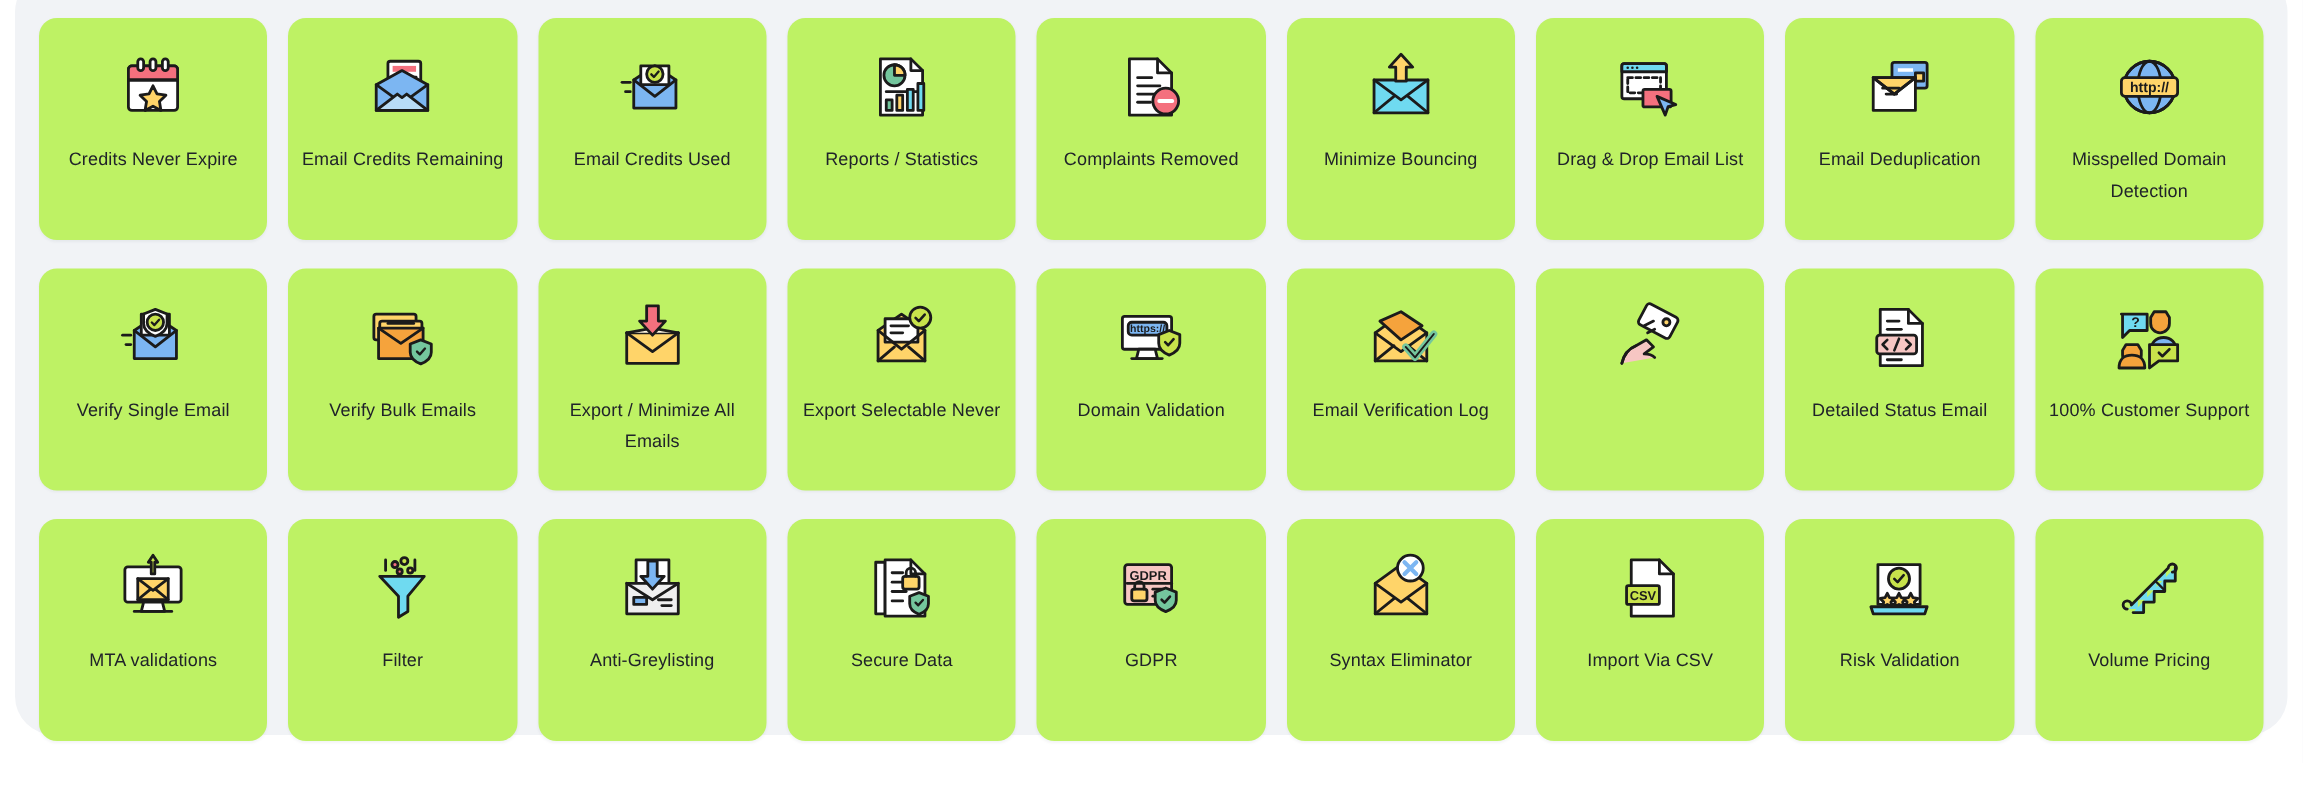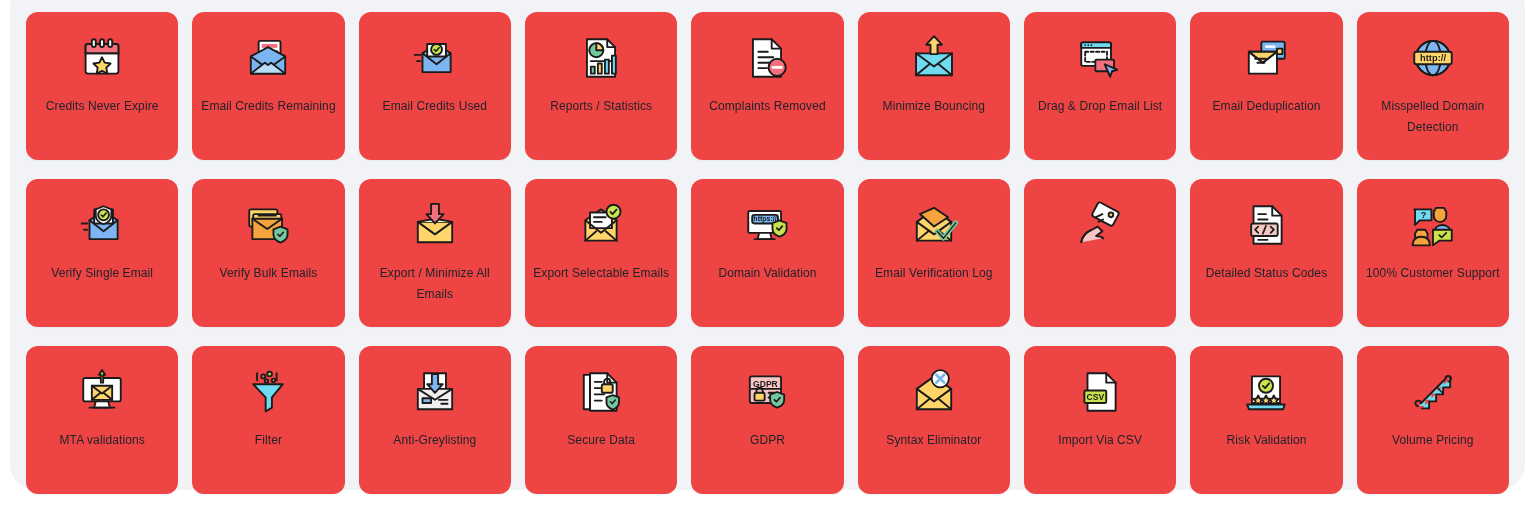--- a/index.html
+++ b/index.html
@@ -27,21 +27,21 @@
   #features-grid {
     display: grid;
     grid-template-columns: repeat(9, 1fr);
     grid-auto-rows: 148px;
     column-gap: 14px;
     row-gap: 19px;
     width: 100%;
   }
 
   .feature-card {
-    background: #ef4444;
+    background: #bef264;
     border-radius: 12px;
     display: flex;
     flex-direction: column;
     align-items: center;
     justify-content: flex-start;
     padding: 20px 8px 10px 8px;
     box-sizing: border-box;
     box-shadow: 0 1px 2px rgba(22, 30, 50, 0.05);
   }
 
@@ -247,21 +247,21 @@
     <path d="M12 26l20-14 20 14v26H12z" fill="#ffd469"></path>
     <path d="M18 16h28v20H18z" fill="#fff"></path>
     <line x1="23" y1="22" x2="38" y2="22"></line>
     <line x1="23" y1="28" x2="33" y2="28"></line>
     <path d="M12 26l20 16 20-16" fill="none"></path>
     <path d="M12 52l14-12M52 52L38 40" fill="none"></path>
     <circle cx="48" cy="15" r="9" fill="#c8e34b"></circle>
     <path d="M44 15.2l2.8 2.8 5-5.6" stroke="#1b1b1b" stroke-width="2.2"></path>
   </svg>
         </div>
-        <div class="feature-label">Export Selectable Emails</div>
+        <div class="feature-label">Export Selectable Never</div>
       </div>
       <div class="feature-card">
         <div class="feature-icon">
           <svg width="50" height="50" viewBox="0 0 64 64" fill="none" stroke="#1b1b1b" stroke-width="2.4" stroke-linecap="round" stroke-linejoin="round">
     <rect x="8" y="14" width="42" height="28" rx="2" fill="#fff"></rect>
     <path d="M22 42h14l2 8H20z" fill="#fff"></path>
     <line x1="16" y1="50" x2="42" y2="50"></line>
     <rect x="13" y="19" width="33" height="11" rx="3" fill="#7cb6f2"></rect>
     <text x="29.5" y="27.5" font-family="Liberation Sans, sans-serif" font-size="9" font-weight="bold" fill="#1b1b1b" stroke="none" text-anchor="middle">https://</text>
     <path d="M48 26l9 3.5v7.5c0 5.5-4.5 8.3-9 10-4.5-1.7-9-4.5-9-10V29.5z" fill="#c8e34b"></path>
@@ -300,21 +300,21 @@
           <svg width="50" height="50" viewBox="0 0 64 64" fill="none" stroke="#1b1b1b" stroke-width="2.4" stroke-linecap="round" stroke-linejoin="round">
     <path d="M16 8h24l12 12v36H16z" fill="#fff"></path>
     <path d="M40 8v12h12" fill="none"></path>
     <line x1="22" y1="18" x2="32" y2="18"></line>
     <line x1="22" y1="25" x2="34" y2="25"></line>
     <rect x="13" y="30" width="34" height="16" rx="2.5" fill="#f7c6c3"></rect>
     <path d="M22 34l-4 4 4 4M38 34l4 4-4 4M32 33l-4 10" stroke="#1b1b1b" stroke-width="2.2" fill="none"></path>
     <line x1="22" y1="51" x2="34" y2="51"></line>
   </svg>
         </div>
-        <div class="feature-label">Detailed Status Codes</div>
+        <div class="feature-label">Detailed Status Email</div>
       </div>
       <div class="feature-card">
         <div class="feature-icon">
           <svg width="50" height="50" viewBox="0 0 64 64" fill="none" stroke="#1b1b1b" stroke-width="2.4" stroke-linecap="round" stroke-linejoin="round">
     <path d="M8 12h22v14H15l-6 6V12z" fill="#6fdaf0"></path>
     <text x="20" y="23" font-family="Liberation Sans, sans-serif" font-size="12" font-weight="bold" fill="#1b1b1b" stroke="none" text-anchor="middle">?</text>
     <path d="M36 10h10l3 5v5a8 8 0 0 1-16 0v-5z" fill="#f5a33c"></path>
     <path d="M33 44c0-8 5-12 11-12s11 4 11 12z" fill="#7cb6f2"></path>
     <path d="M12 38h10l3 5v4a8 8 0 0 1-16 0v-4z" fill="#f5a33c"></path>
     <path d="M6 58c0-8 5-11 11-11s11 3 11 11z" fill="#f5a33c"></path>

